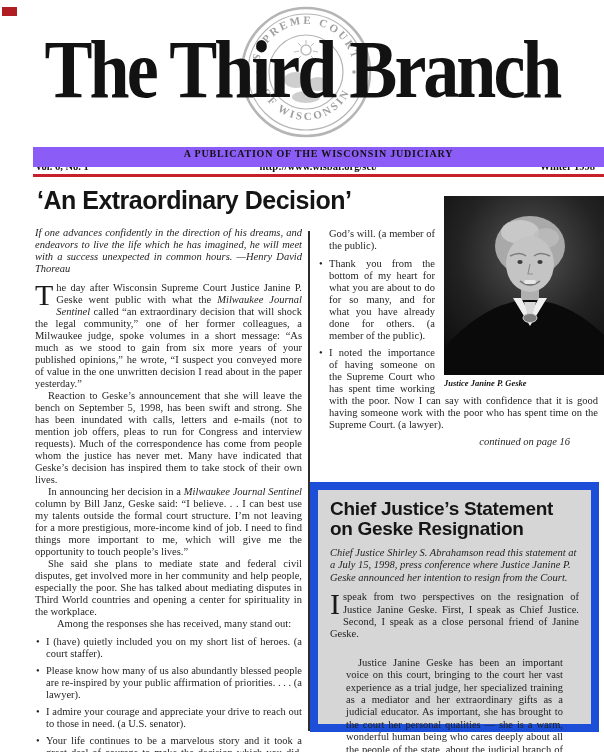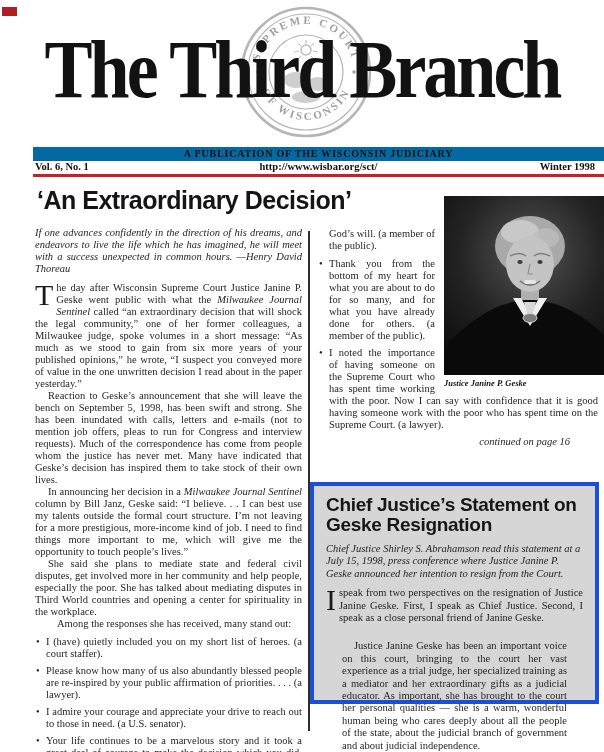--- a/index.html
+++ b/index.html
@@ -7,21 +7,21 @@
         font-family:"Liberation Serif", serif;color:#1e1e1e;}
 
   .corner-mark{position:absolute;left:2px;top:7px;width:15px;height:9px;background:#b01e23;}
 
   
   .seal{position:absolute;left:238px;top:4px;width:136px;height:136px;z-index:1;}
   .masthead-title{position:absolute;left:0;top:22px;width:604px;text-align:center;z-index:2;
       font-weight:bold;font-size:72px;letter-spacing:-3px;color:#121212;
       transform:scaleY(1.16);transform-origin:center top;white-space:nowrap;}
 
-  .banner{position:absolute;left:33px;right:0;top:147px;height:14px;background:#0369a1;z-index:3;
+  .banner{position:absolute;left:33px;right:0;top:147px;height:20px;background:#8b5cf6;z-index:3;
       text-align:center;font-weight:bold;font-size:10px;line-height:14px;letter-spacing:.8px;color:#111;}
   .inforow{position:absolute;left:33px;right:0;top:161px;height:25px;font-weight:bold;font-size:10.5px;color:#111;}
   .inforow .vol{position:absolute;left:2px;top:0;}
   .inforow .url{position:absolute;left:0;right:0;top:0;text-align:center;}
   .inforow .issue{position:absolute;right:9px;top:0;}
   .redrule{position:absolute;left:33px;right:0;top:174px;height:2.5px;background:#c8202a;}
 
   .headline{position:absolute;left:35px;top:184px;margin:2px;
       font-family:"Liberation Sans", sans-serif;font-weight:bold;font-size:25px;
       letter-spacing:-.5px;color:#151515;}
@@ -46,22 +46,22 @@
 
   
   .photo-block{float:right;width:154px;margin:0 0 4px 9px;}
   .photo{display:block;width:173px;height:179px;}
   .caption{margin-top:3px;font-size:8.5px;line-height:10px;font-weight:bold;font-style:italic;color:#111;text-align:left;}
   .rc-text{margin-top:32px;}
   .cont-line{padding-left:11px;margin-bottom:5px;}
   .continued-right{margin-top:4px;padding-right:28px;text-align:right;font-style:italic;}
 
   
-  .sidebar-box{position:absolute;left:310px;top:482px;width:289px;height:222px;box-sizing:border-box;
-      background:#d6d6d6;border:4px solid #1d4ed8;padding:9px 12px 6px 12px;
+  .sidebar-box{position:absolute;left:310px;top:482px;width:289px;height:250px;box-sizing:border-box;
+      background:#d6d6d6;border:8px solid #1d4ed8;padding:9px 12px 6px 12px;
       font-size:10.5px;line-height:12.4px;}
   .box-title{font-family:"Liberation Sans", sans-serif;font-weight:bold;font-size:19px;
       line-height:20px;letter-spacing:-.3px;color:#161616;}
   .box-intro{margin:8px 0 0 0;font-style:italic;text-align:left;}
   .box-p1{margin:7px 0 0 0;text-align:justify;}
   .box-p2{margin:16px;text-align:justify;text-indent:12px;}
   .box-continued{margin-top:2px;padding-right:6px;text-align:right;font-style:italic;}
 </style>
 </head>
 <body>

